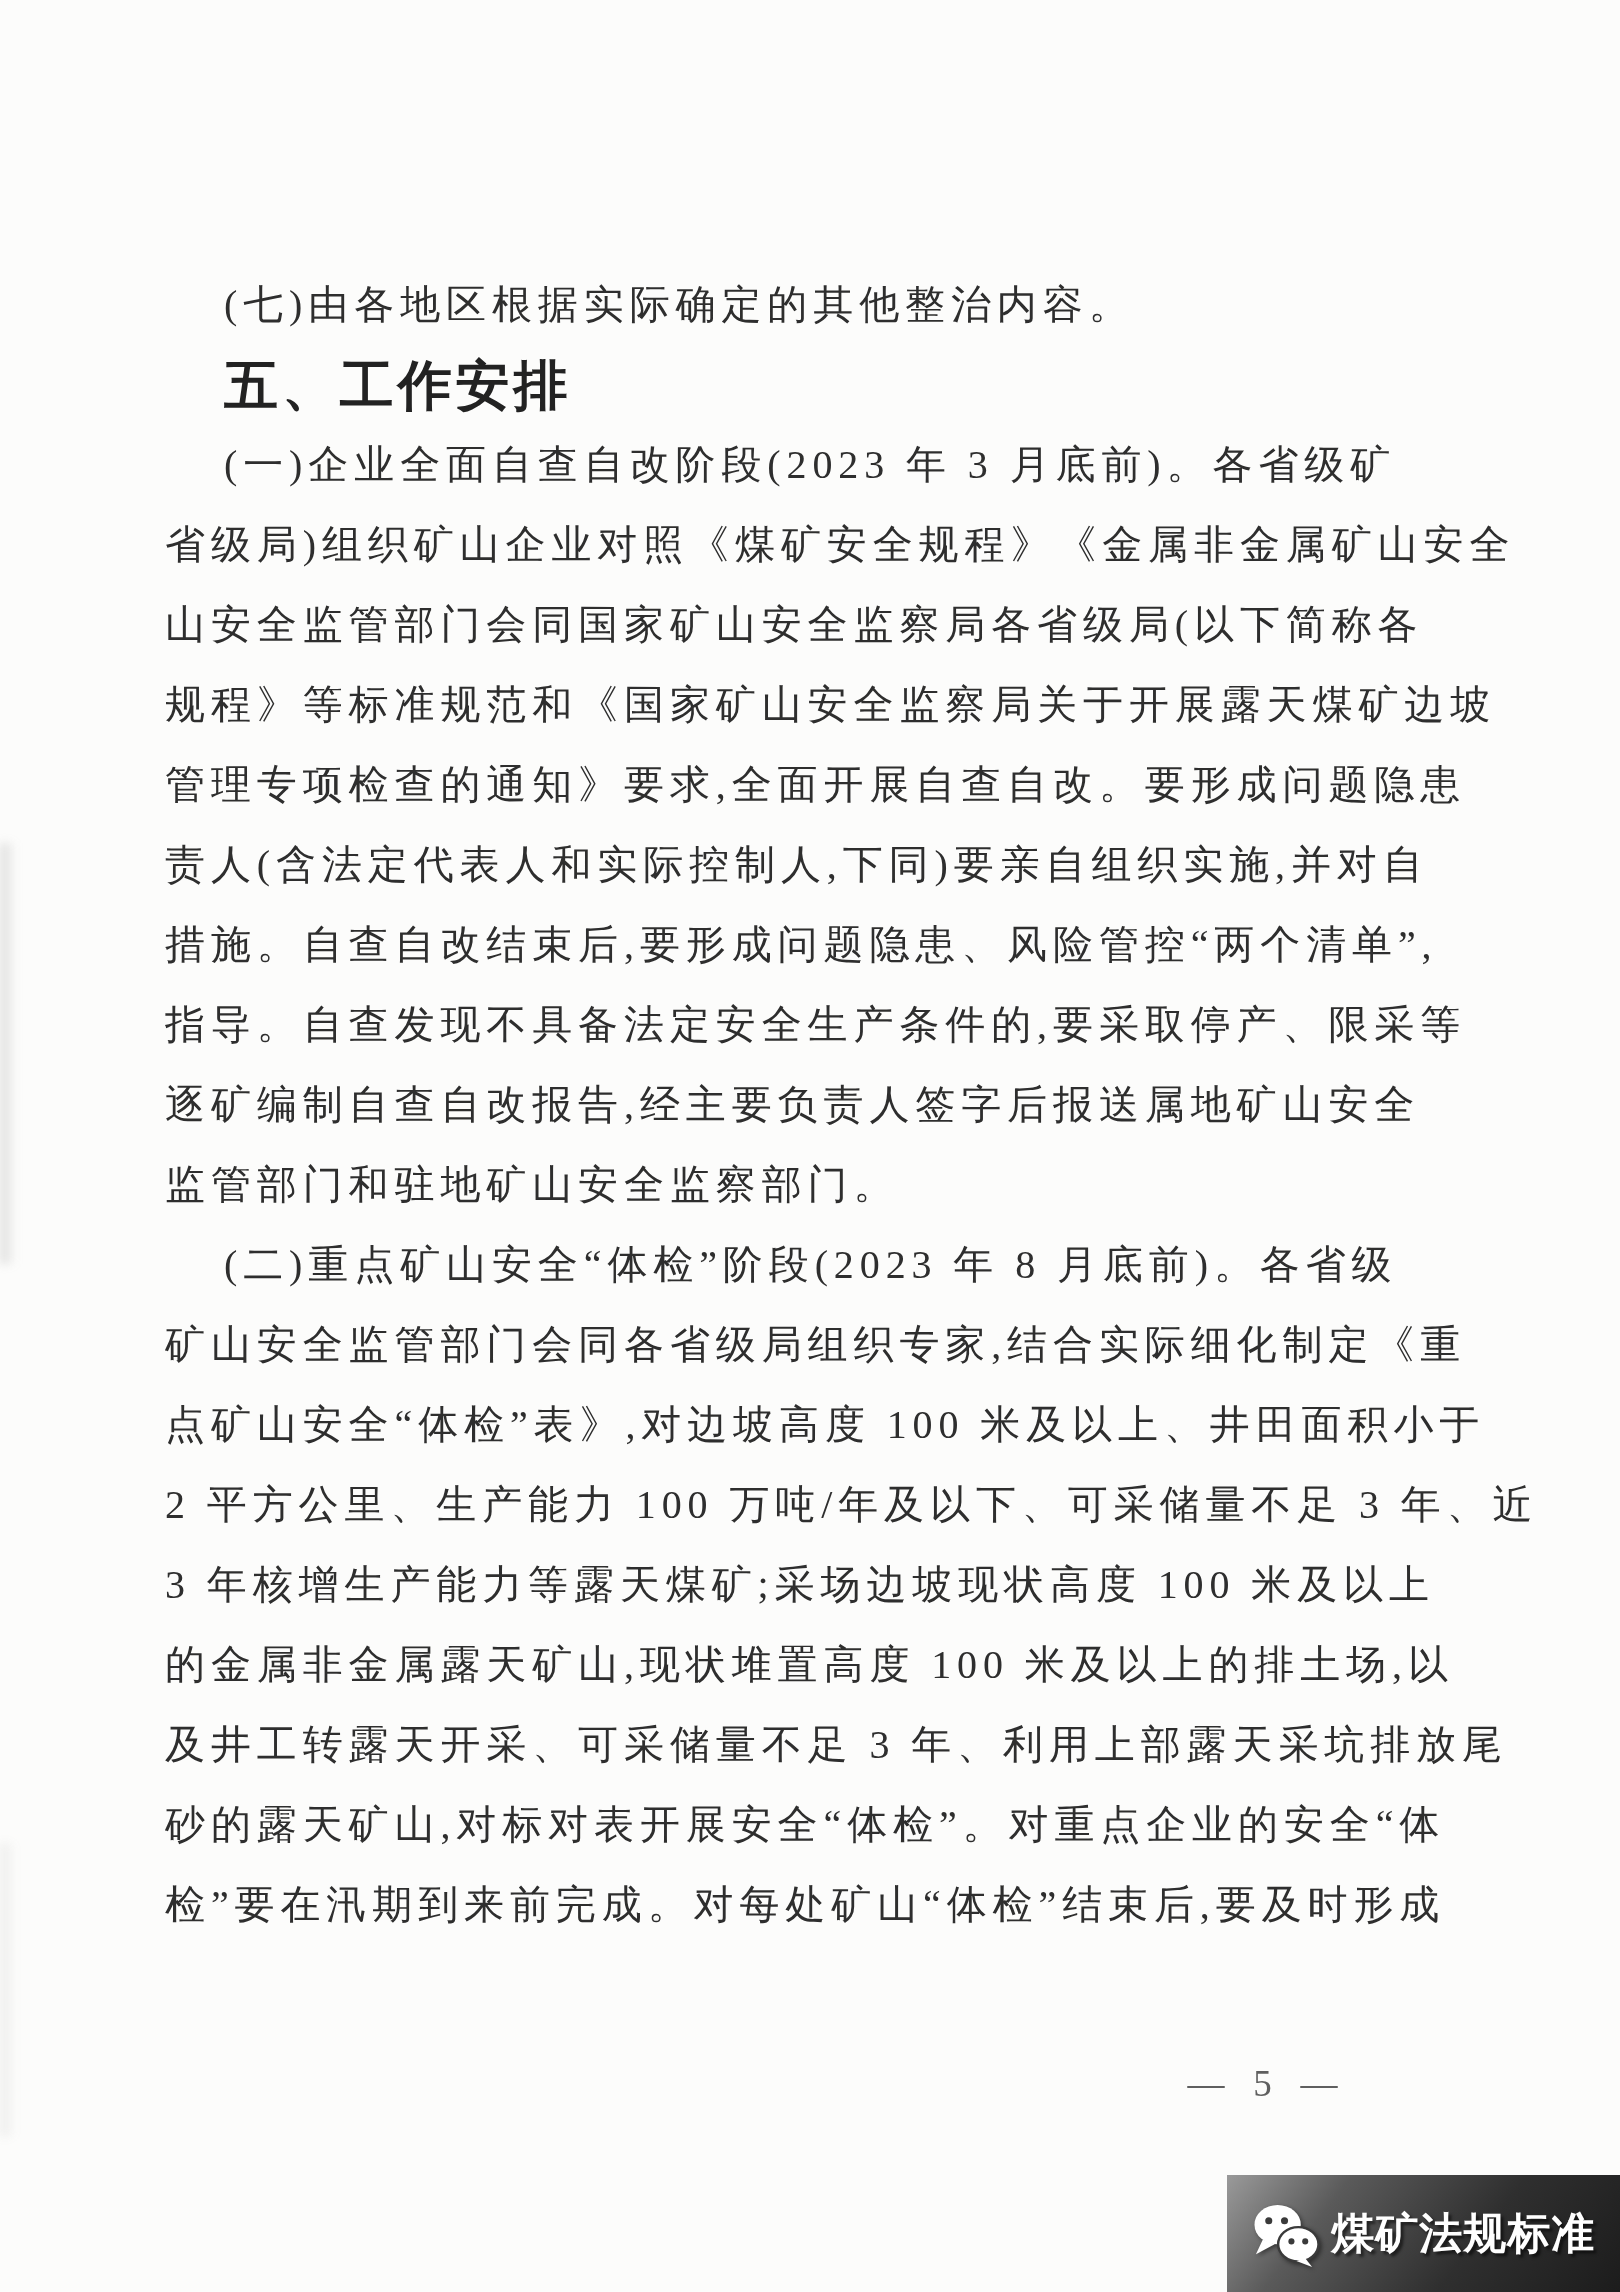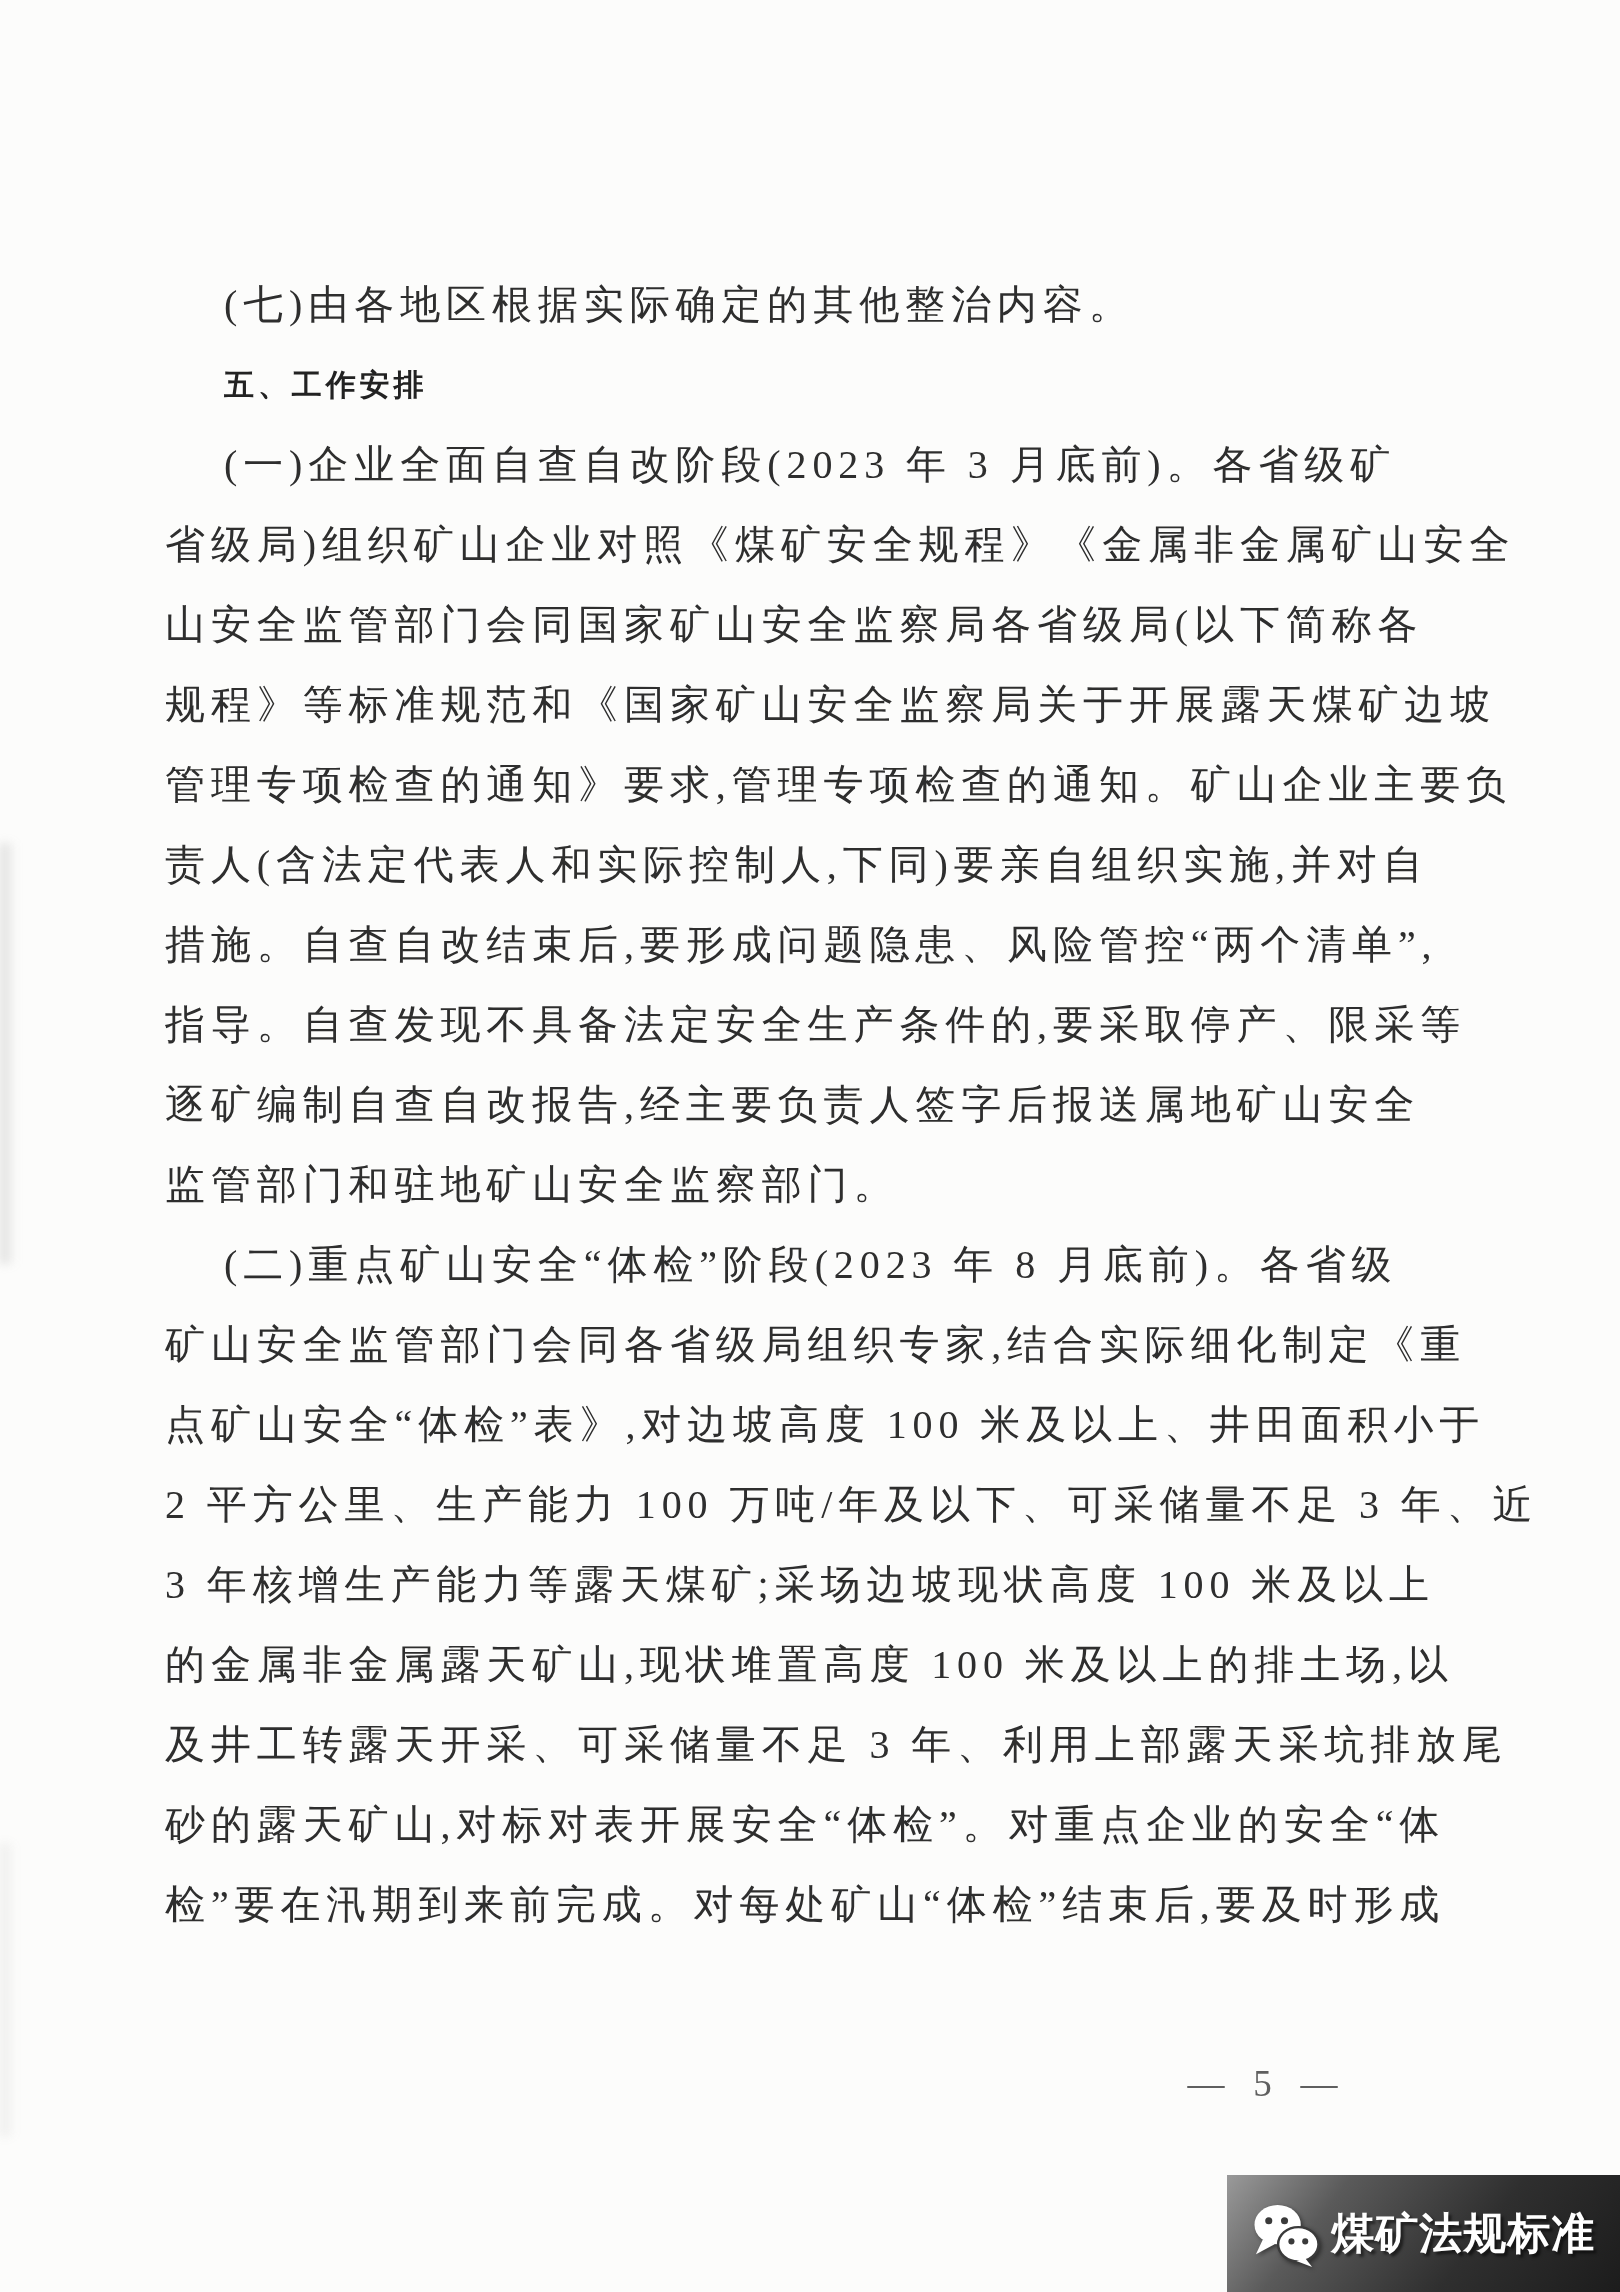--- a/index.html
+++ b/index.html
@@ -39,21 +39,21 @@
     font-size: 40px;
     color: #2e2e2e;
     letter-spacing: 5.9px;
     white-space: nowrap;
     font-family: "Liberation Serif", serif;
   }
   .doc-line.indent { text-indent: 59px; }
   .doc-line.heading {
     font-family: "Liberation Sans", sans-serif;
     font-weight: bold;
-    font-size: 30px;
+    font-size: 54px;
     letter-spacing: 3.9px;
     color: #222;
     text-indent: 59px;
   }
   .page-number {
     position: absolute;
     left: 1127px;
     top: 2044px;
     width: 274px;
     text-align: center;
@@ -101,21 +101,21 @@
   <div class="scan-streak s1"></div>
   <div class="scan-streak s2"></div>
 
   <div class="text-block">
       <div class="doc-line indent">(七)由各地区根据实际确定的其他整治内容。</div>
       <div class="doc-line heading">五、工作安排</div>
       <div class="doc-line indent">(一)企业全面自查自改阶段(2023 年 3 月底前)。各省级矿</div>
       <div class="doc-line">省级局)组织矿山企业对照《煤矿安全规程》《金属非金属矿山安全</div>
       <div class="doc-line">山安全监管部门会同国家矿山安全监察局各省级局(以下简称各</div>
       <div class="doc-line">规程》等标准规范和《国家矿山安全监察局关于开展露天煤矿边坡</div>
-      <div class="doc-line">管理专项检查的通知》要求,管理专项检查的通知。矿山企业主要负</div>
+      <div class="doc-line">管理专项检查的通知》要求,全面开展自查自改。要形成问题隐患</div>
       <div class="doc-line">责人(含法定代表人和实际控制人,下同)要亲自组织实施,并对自</div>
       <div class="doc-line">措施。自查自改结束后,要形成问题隐患、风险管控“两个清单”,</div>
       <div class="doc-line">指导。自查发现不具备法定安全生产条件的,要采取停产、限采等</div>
       <div class="doc-line">逐矿编制自查自改报告,经主要负责人签字后报送属地矿山安全</div>
       <div class="doc-line">监管部门和驻地矿山安全监察部门。</div>
       <div class="doc-line indent">(二)重点矿山安全“体检”阶段(2023 年 8 月底前)。各省级</div>
       <div class="doc-line">矿山安全监管部门会同各省级局组织专家,结合实际细化制定《重</div>
       <div class="doc-line">点矿山安全“体检”表》,对边坡高度 100 米及以上、井田面积小于</div>
       <div class="doc-line">2 平方公里、生产能力 100 万吨/年及以下、可采储量不足 3 年、近</div>
       <div class="doc-line">3 年核增生产能力等露天煤矿;采场边坡现状高度 100 米及以上</div>

